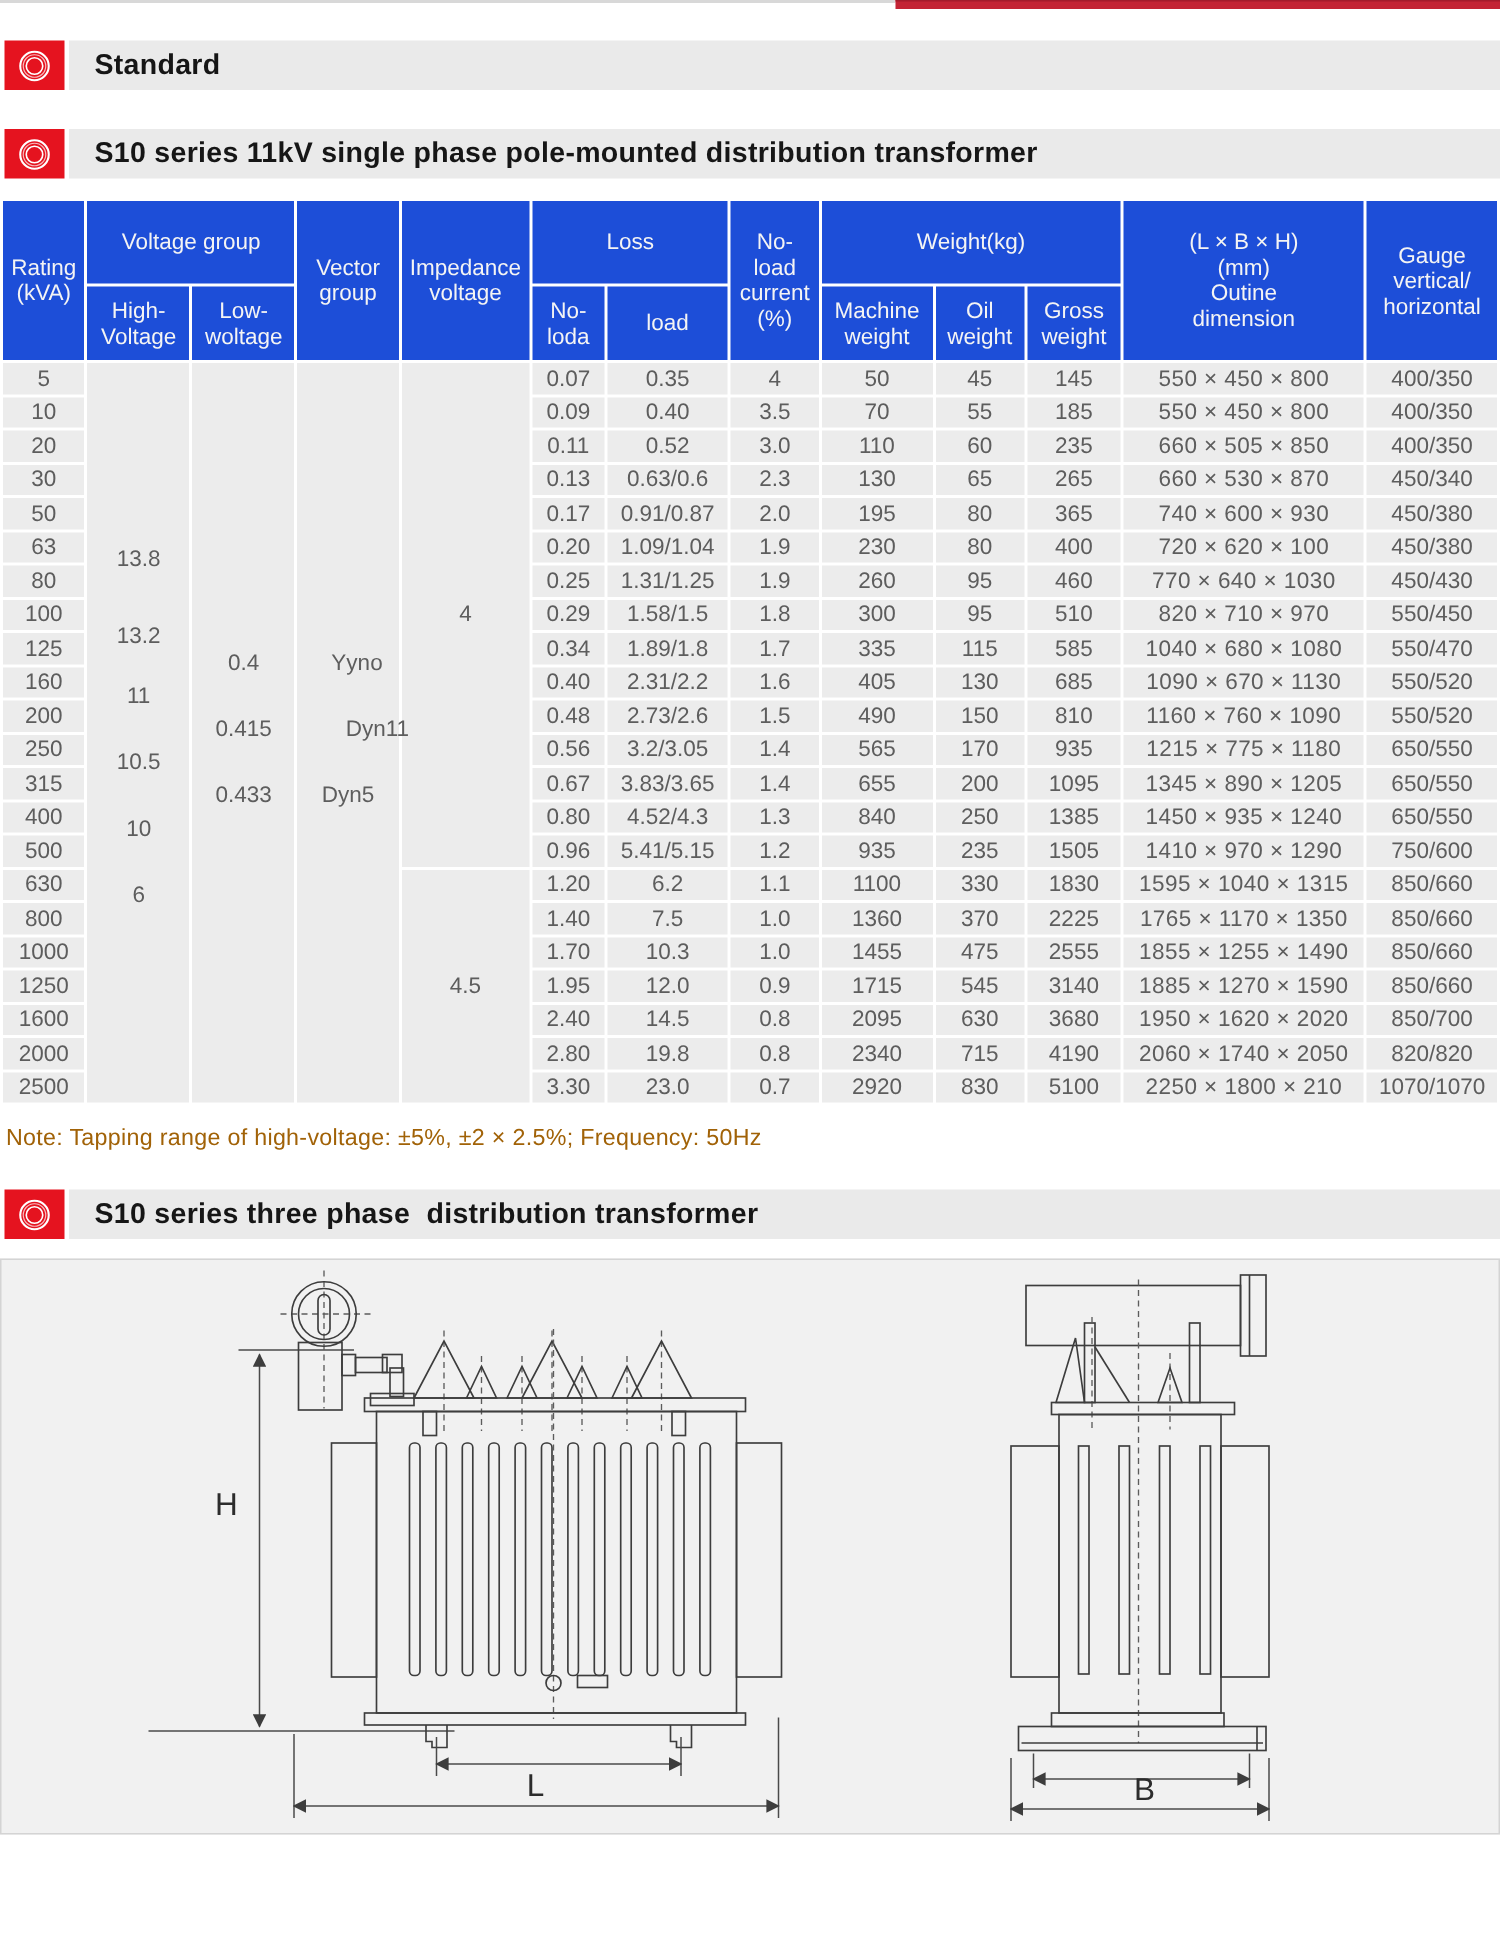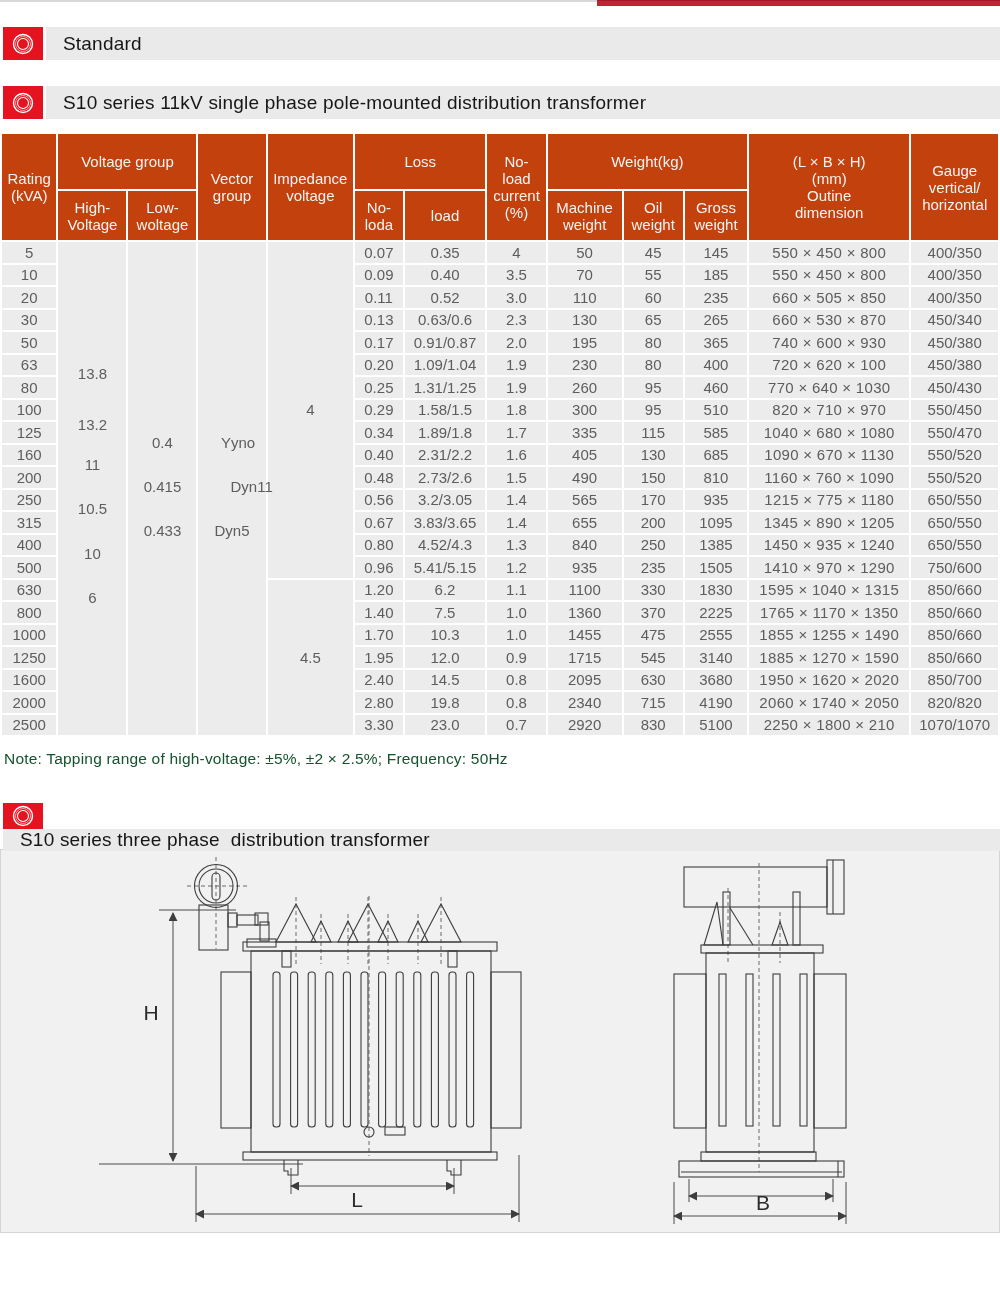--- a/index.html
+++ b/index.html
@@ -7,38 +7,38 @@
 
   
   .top-bar{position:relative;height:6px;}
   .top-bar-grayline{position:absolute;left:0;top:0;width:597px;height:2px;background:#d8d8d8;}
   .top-bar-redbar{position:absolute;left:597px;right:0;top:0;height:6px;background:#c32334;border-top:1px solid #a31b2b;box-sizing:border-box;}
 
   
   .section-header{display:flex;align-items:stretch;height:33px;margin-left:3px;}
   .icon-box{width:40px;flex:none;background:#e5131f;display:flex;align-items:center;justify-content:center;margin-right:3px;}
   .band{flex:1;background:#eaeaea;display:flex;align-items:center;padding-left:17px;}
-  .band span{font-size:19px;font-weight:normal;color:#161616;letter-spacing:.2px;white-space:pre;}
+  .band span{font-size:19px;font-weight:bold;color:#161616;letter-spacing:.2px;white-space:pre;}
 
   #sec1{margin-top:21px;}
   .standards{margin:26px 0 0 4px;font-size:16.5px;line-height:31px;color:#414141;letter-spacing:.2px;}
   #sec2{margin-top:26px;}
 
   
   table.spec{border-collapse:separate;border-spacing:2px;width:1000px;table-layout:fixed;margin-top:13px;}
-  table.spec th{background:#c2410c;color:#f4f4f4;font-weight:normal;font-size:15px;line-height:17px;white-space:pre-line;vertical-align:middle;padding:1px 0;}
+  table.spec th{background:#1d4ed8;color:#f4f4f4;font-weight:normal;font-size:15px;line-height:17px;white-space:pre-line;vertical-align:middle;padding:1px 0;}
   table.spec th.h1{height:53px;}
   table.spec th.h2{height:47px;}
   table.spec td{background:#ececec;color:#5d5d5d;font-size:15px;text-align:center;vertical-align:middle;height:20.5px;padding:0;line-height:normal;overflow:visible;}
   td.merged{position:relative;}
   .float-label{position:absolute;left:0;right:0;transform:translateY(-50%);text-align:center;}
   td.dim-cell{letter-spacing:.3px;}
 
-  .note{margin:13px 0 0 4px;font-size:15.5px;color:#14532d;letter-spacing:.2px;}
-  #sec3{margin-top:35px;flex-direction:column;}
+  .note{margin:13px 0 0 4px;font-size:15.5px;color:#a16207;letter-spacing:.2px;}
+  #sec3{margin-top:25px;}
 
   
   .drawing-panel{margin-top:13px;height:384px;background:#f1f1f1;border:1px solid #d4d4d4;box-sizing:border-box;}
   .d-line{stroke:#3d3d3d;fill:none;stroke-width:1.1;}
   .d-thin{stroke:#4a4a4a;fill:none;stroke-width:1;}
   .d-dash{stroke:#5c5c5c;fill:none;stroke-width:.9;stroke-dasharray:4 3;}
   text.d-label{font-family:"Liberation Sans",sans-serif;font-size:21px;fill:#2c2c2c;}
 </style>
 </head>
 <body>

